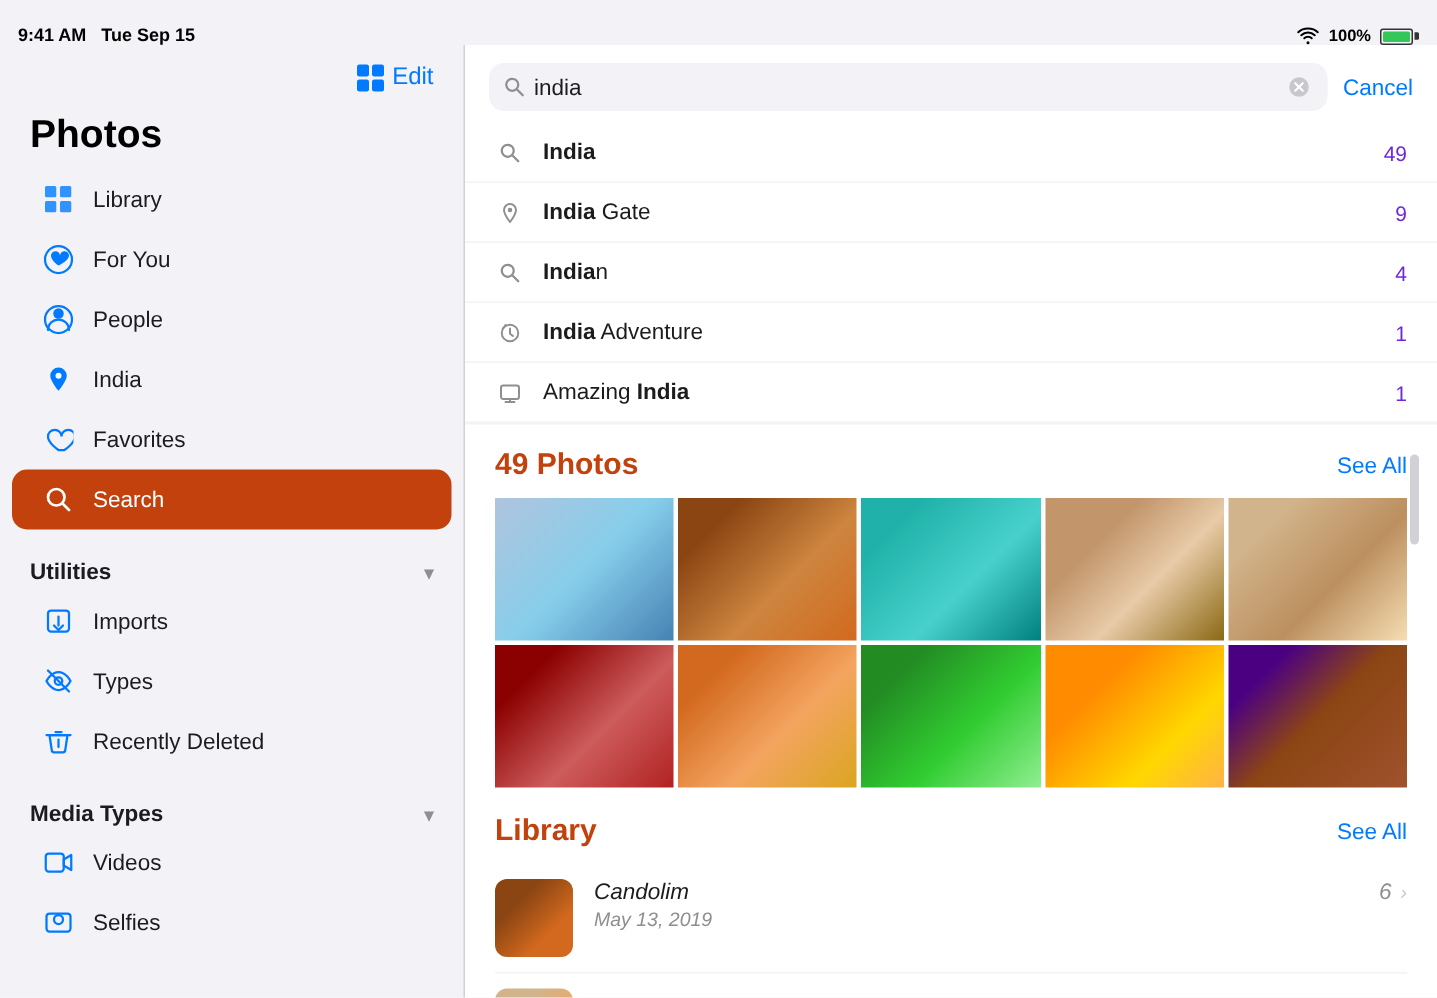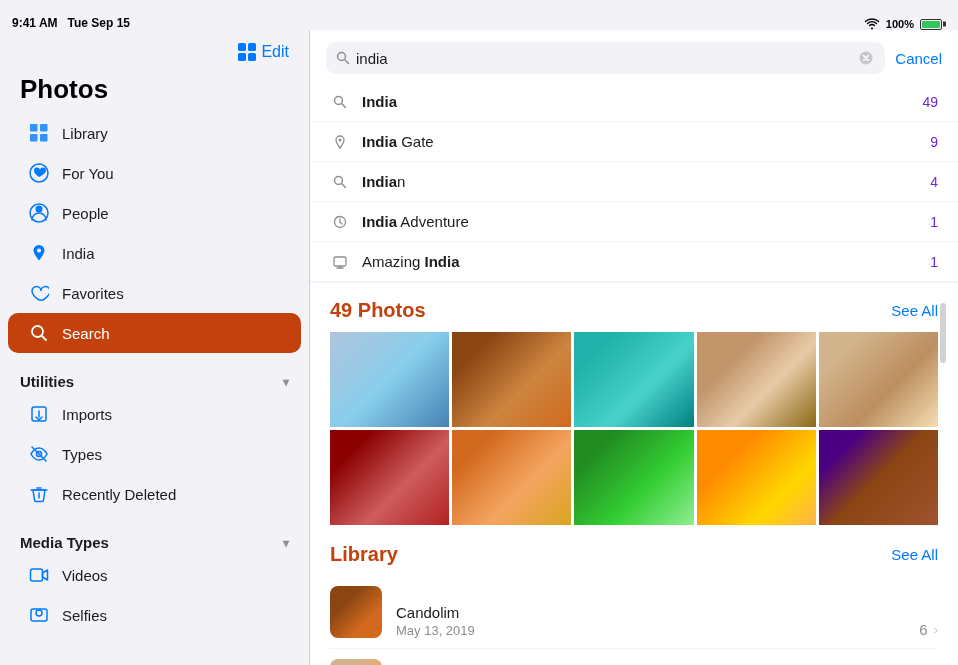--- a/index.html
+++ b/index.html
@@ -262,25 +262,26 @@
     .photo-9 { background: linear-gradient(135deg, #ff8c00 30%, #ffd700 70%, #ffb347 100%); }
     .photo-10 { background: linear-gradient(135deg, #4b0082 20%, #8b4513 50%, #a0522d 100%); }
 
     
     .moments-section {
       padding: 10px 20px;
     }
 
     .moment-item {
       display: flex;
-      align-items: flex-end;
+      align-items: flex-start;
       gap: 14px;
       padding: 10px 0;
       border-bottom: 1px solid #f2f2f7;
       cursor: pointer;
+      font-style: italic;
     }
 
     .moment-thumb {
       width: 52px; height: 52px;
       border-radius: 8px;
       overflow: hidden;
       flex-shrink: 0;
     }
 
     .moment-thumb-1 { background: linear-gradient(135deg, #8b4513 30%, #d2691e 70%); }

